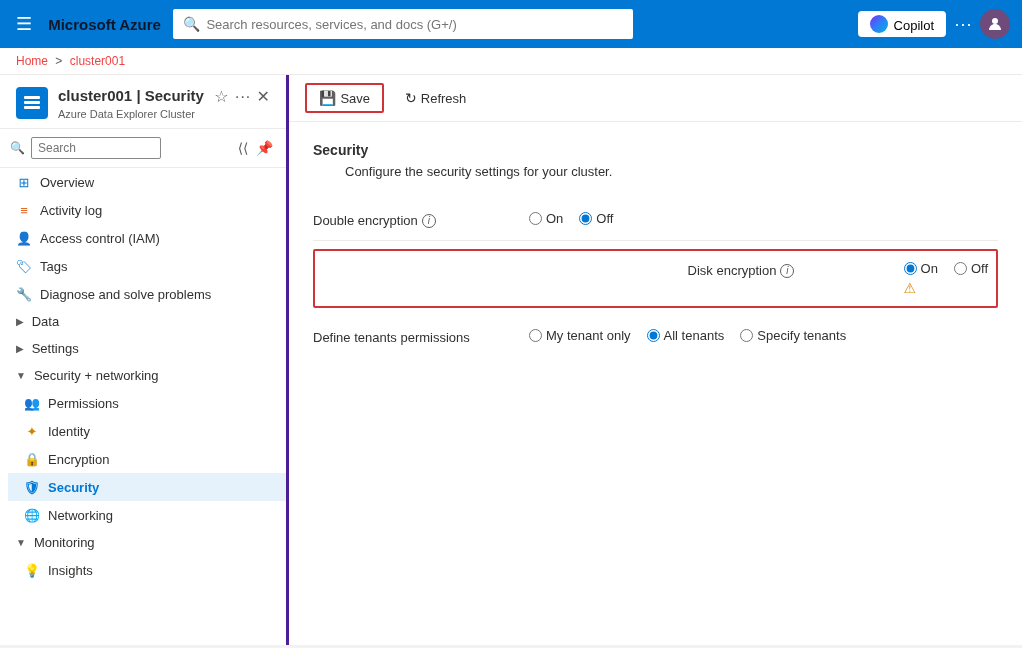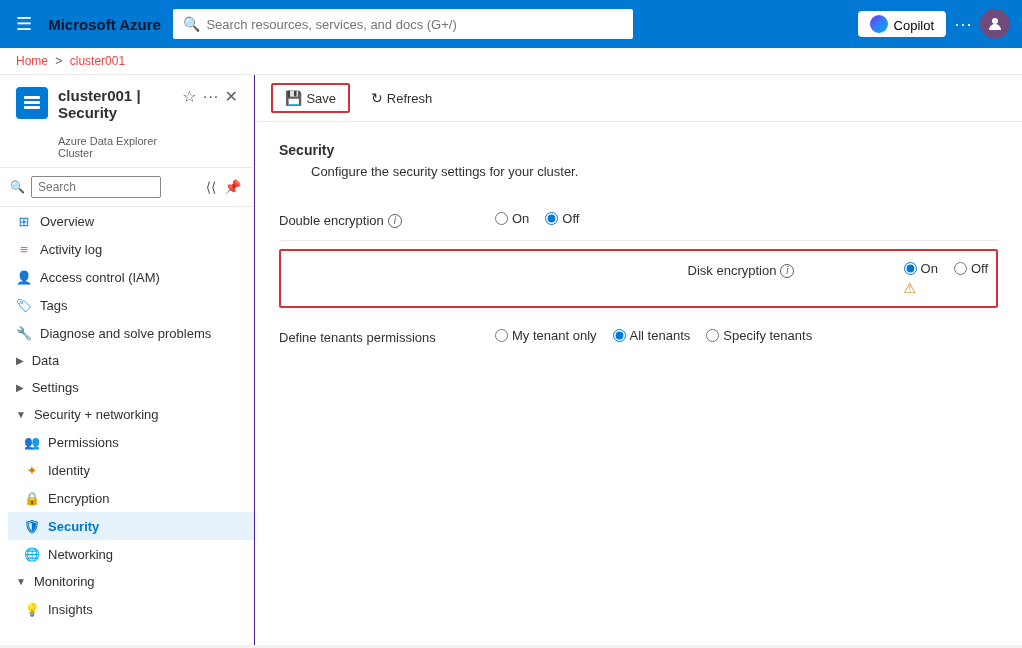--- a/index.html
+++ b/index.html
@@ -69,24 +69,24 @@
 
     
     .main-container {
       display: flex;
       height: calc(648px - 48px - 30px);
       background: white;
     }
 
     
     .sidebar {
-      width: 255px;
+      width: 289px;
       flex-shrink: 0;
       background: white;
-      border-right: 1px solid #4c1d95;
+      border-right: 3px solid #4c1d95;
       overflow-y: auto;
       display: flex;
       flex-direction: column;
       justify-content: flex-end;
     }
 
     
     .resource-header {
       padding: 12px 16px 8px;
       display: flex;
@@ -95,21 +95,21 @@
       border-bottom: 1px solid #edebe9;
     }
     .resource-icon {
       width: 32px; height: 32px; flex-shrink: 0;
       background: #0078d4; border-radius: 4px;
       display: flex; align-items: center; justify-content: center;
     }
     .resource-icon svg { width: 20px; height: 20px; }
     .resource-title-block { flex: 1; }
     .resource-title { font-size: 15px; font-weight: 600; color: #323130; }
-    .resource-subtitle { font-size: 11px; color: #605e5c; margin-top: 14px; }
+    .resource-subtitle { font-size: 11px; color: #605e5c; margin-top: 4px; }
     .resource-actions { display: flex; align-items: center; gap: 6px; margin-left: auto; }
     .resource-star { color: #605e5c; cursor: pointer; font-size: 16px; }
     .resource-dots { color: #605e5c; cursor: pointer; font-size: 16px; }
     .resource-close { color: #605e5c; cursor: pointer; font-size: 16px; }
 
     
     .sidebar-search {
       padding: 8px 10px;
       display: flex;
       align-items: center;

